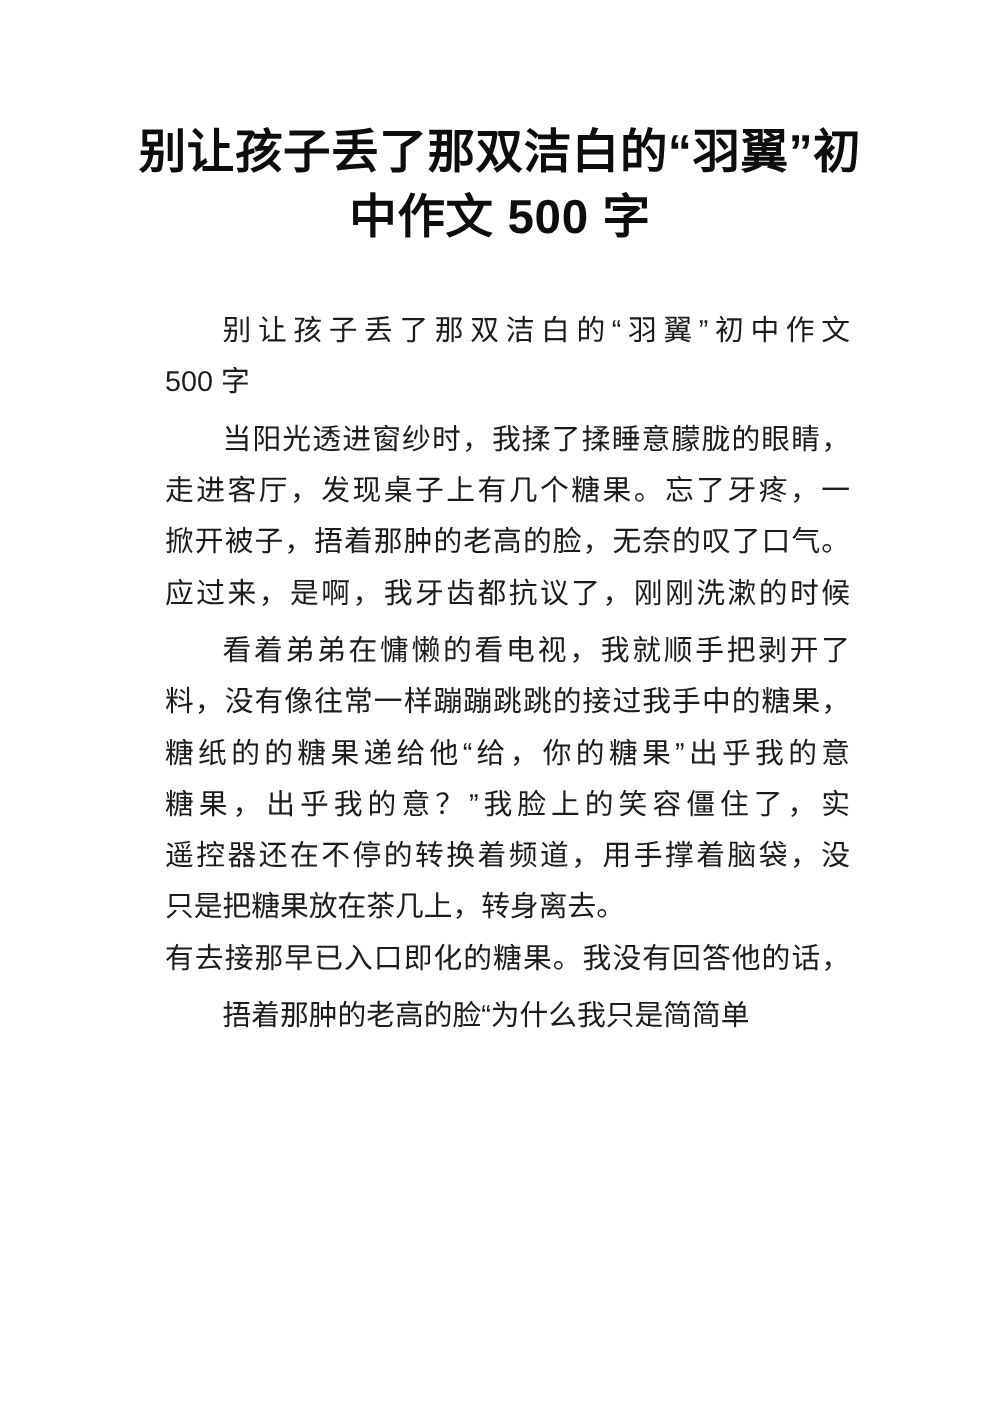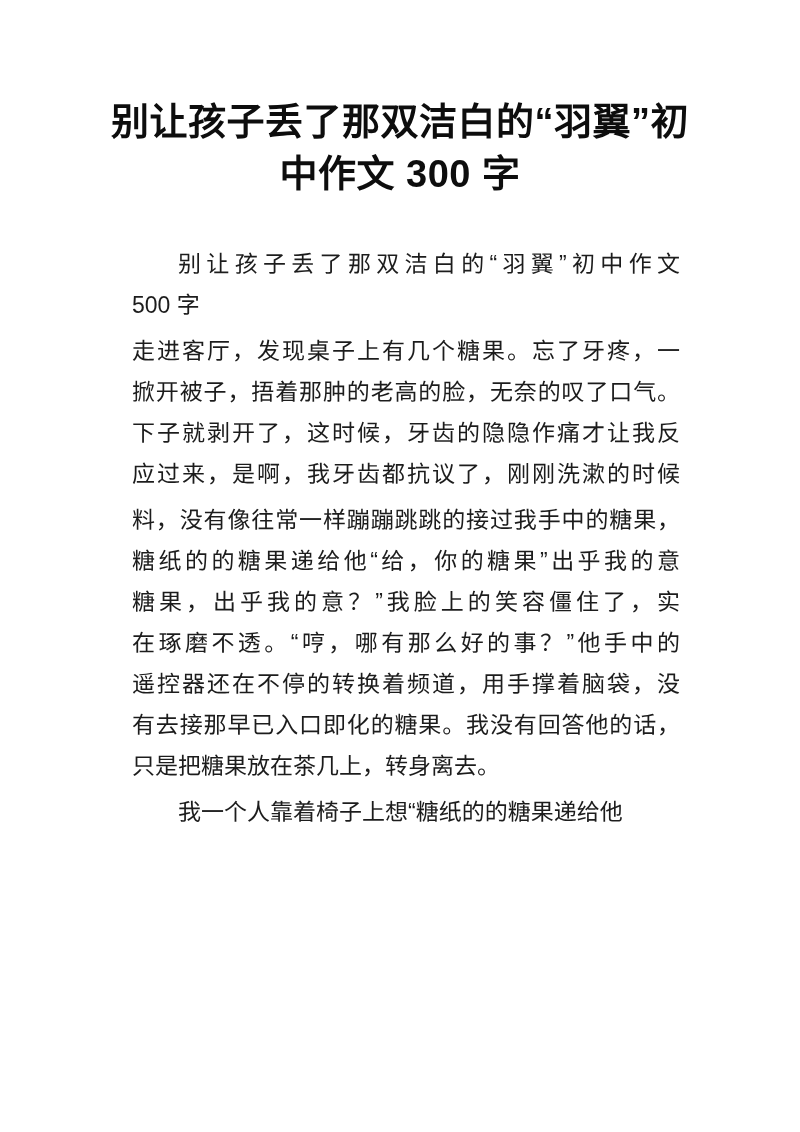--- a/index.html
+++ b/index.html
@@ -50,39 +50,39 @@
   .line.last {
     text-align-last: left;
   }
 </style>
 </head>
 <body>
 
 <div class="page">
   <h1 class="doc-title">
     <div>别让孩子丢了那双洁白的“羽翼”初</div>
-    <div>中作文 300 字</div>
+    <div>中作文 500 字</div>
   </h1>
   <div class="doc-body" id="doc-body">
       <div class="paragraph">
         <div class="line first">别让孩子丢了那双洁白的“羽翼”初中作文</div>
         <div class="line last">500 字</div>
       </div>
       <div class="paragraph">
+        <div class="line first">当阳光透进窗纱时，我揉了揉睡意朦胧的眼睛，</div>
         <div class="line">走进客厅，发现桌子上有几个糖果。忘了牙疼，一</div>
         <div class="line">掀开被子，捂着那肿的老高的脸，无奈的叹了口气。</div>
-        <div class="line">下子就剥开了，这时候，牙齿的隐隐作痛才让我反</div>
         <div class="line">应过来，是啊，我牙齿都抗议了，刚刚洗漱的时候</div>
       </div>
       <div class="paragraph">
+        <div class="line first">看着弟弟在慵懒的看电视，我就顺手把剥开了</div>
         <div class="line">料，没有像往常一样蹦蹦跳跳的接过我手中的糖果，</div>
         <div class="line">糖纸的的糖果递给他“给，你的糖果”出乎我的意</div>
         <div class="line">糖果，出乎我的意？”我脸上的笑容僵住了，实</div>
-        <div class="line">在琢磨不透。“哼，哪有那么好的事？”他手中的</div>
         <div class="line">遥控器还在不停的转换着频道，用手撑着脑袋，没</div>
+        <div class="line last">只是把糖果放在茶几上，转身离去。</div>
         <div class="line">有去接那早已入口即化的糖果。我没有回答他的话，</div>
-        <div class="line last">只是把糖果放在茶几上，转身离去。</div>
       </div>
       <div class="paragraph">
-        <div class="line first last">我一个人靠着椅子上想“糖纸的的糖果递给他</div>
+        <div class="line first last">捂着那肿的老高的脸“为什么我只是简简单</div>
       </div>
     </div>
 </div>
 
 </body></html>

